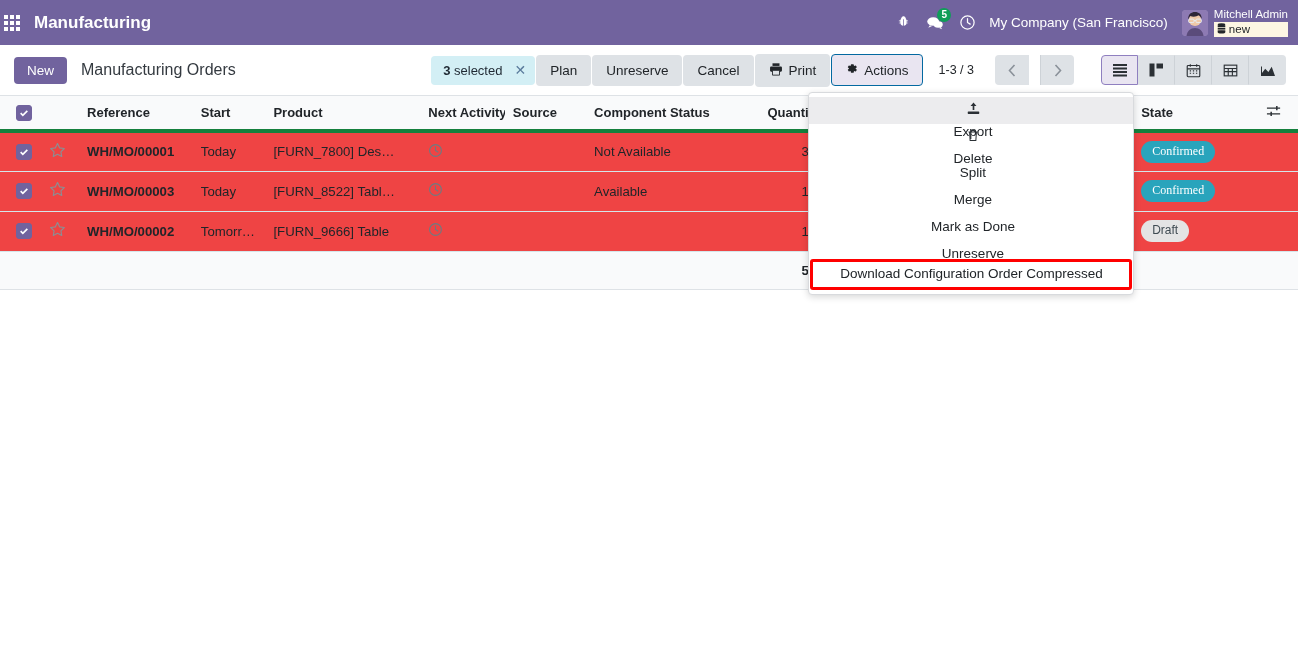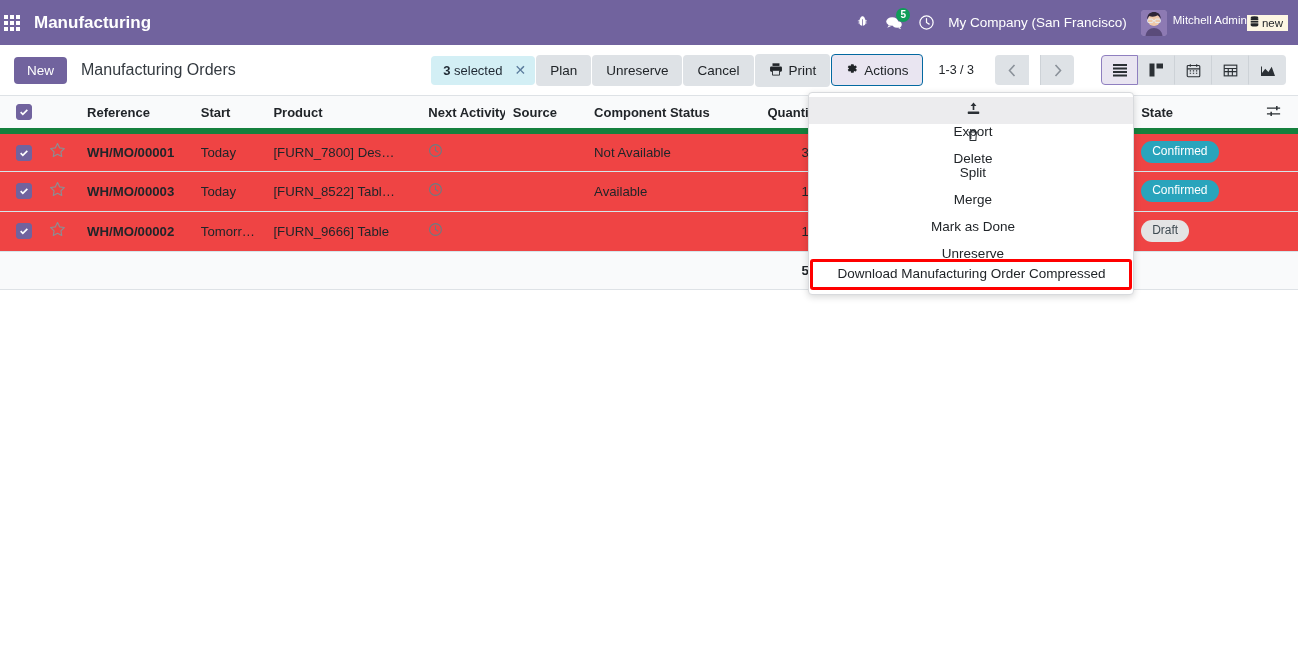--- a/index.html
+++ b/index.html
@@ -89,21 +89,21 @@
   }
   .avatar {
     width: 26px; height: 26px;
     border-radius: 4px;
     background: #9c8fbe;
     margin-right: 6px;
     overflow: hidden;
     position: relative;
     flex: none;
   }
-  .user-meta { display: flex; line-height: 1.05; }
+  .user-meta { display: flex; flex-direction: column; line-height: 1.05; }
   .user-name { font-size: 11.5px; color: #ffffff; white-space: nowrap; }
   .db-chip {
     background: #fdf6e3;
     color: #23262a;
     font-size: 11.5px;
     padding: 1px 5px 1px 3px;
     display: flex;
     align-items: center;
     gap: 3px;
     margin-top: 1px;
@@ -220,21 +220,21 @@
   .vbtn.active {
     background: #e9e5f1;
     border: 1px solid #8f7fc0;
   }
 
   
   .table-wrap { width: 100%; position: relative; z-index: 10; }
   table.list { width: 100%; border-collapse: collapse; table-layout: fixed; }
   table.list thead th {
     background: #f9fafb;
-    border-bottom: 6px solid #15803d;
+    border-bottom: 4px solid #15803d;
     font-size: 13px;
     font-weight: bold;
     color: #212529;
     text-align: left;
     height: 35px;
     padding: 0 8px;
     white-space: nowrap;
     overflow: hidden;
   }
   table.list tbody td {
@@ -283,21 +283,21 @@
   .t-ok    { color: #5cb85c; }
   .clock-ico { display: block; color: #6b7c82; }
   .badge {
     display: inline-block;
     border-radius: 11px;
     font-size: 12px;
     padding: 3px 11px;
     line-height: 1.3;
     white-space: nowrap;
   }
-  .badge.confirmed { background: #29a4bc; color: #ffffff; }
+  .badge.confirmed { background: #29a4bc; color: #ffffff; font-family: Liberation Serif, serif; }
   .badge.draft { background: #e4e4e4; color: #3f4b52; }
   .opt-ico { color: #2b3035; cursor: pointer; }
 
   tfoot td {
     background: #f9fafb;
     border-top: 1px solid #dee2e6;
     border-bottom: 1px solid #dee2e6;
     height: 38px;
     font-size: 13.2px;
     font-weight: bold;
@@ -693,15 +693,15 @@
   </div>
   <div class="dd-item">
     <span class="dd-ico"></span>
     <span>Mark as Done</span>
   </div>
   <div class="dd-item">
     <span class="dd-ico"></span>
     <span>Unreserve</span>
   </div>
   <div class="dd-item flagged">
-    <span>Download Manufacturing Order Compressed</span>
+    <span>Download Configuration Order Compressed</span>
   </div>
 </div>
 
 </body></html>

